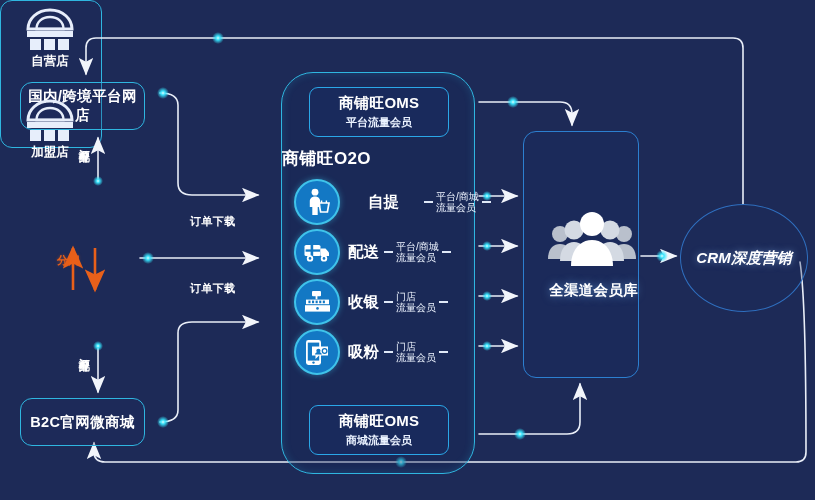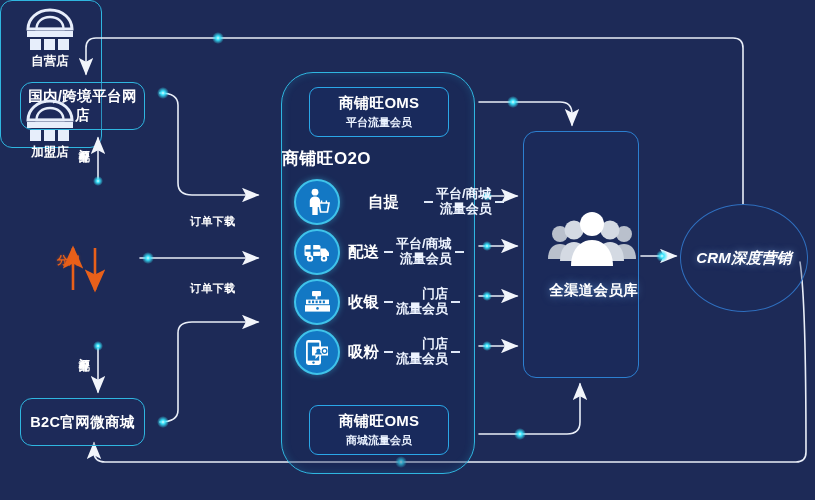--- a/index.html
+++ b/index.html
@@ -71,21 +71,21 @@
   .svc-ic{
     width:42px;height:42px;border-radius:50%;
     background:#1378c4;border:2px solid #3fc3ea;
     display:flex;align-items:center;justify-content:center;flex:0 0 auto;
     box-shadow:0 0 6px rgba(63,195,234,.45);
   }
   .svc-name{font-size:15.5px;font-weight:bold;margin-left:8px;white-space:nowrap;}
   .svc-dashwrap{display:flex;align-items:center;margin-left:5px;flex:1;}
   .svc-dash{height:1.3px;background:#dfe8f7;width:9px;flex:0 0 auto;}
   .svc-sub{
-    text-align:right;font-size:13px;font-weight:bold;line-height:1.15;
+    text-align:left;font-size:10px;font-weight:normal;line-height:1.15;
     color:#eef4ff;padding:0 3px;white-space:nowrap;
   }
 
   
   #node-member-lib{
     position:absolute;left:523px;top:131px;width:114px;height:245px;
     border:1.7px solid #2c7fd0;border-radius:13px;
     background:rgba(26,42,95,.45);
     display:flex;flex-direction:column;align-items:flex-end;justify-content:center;
   }

